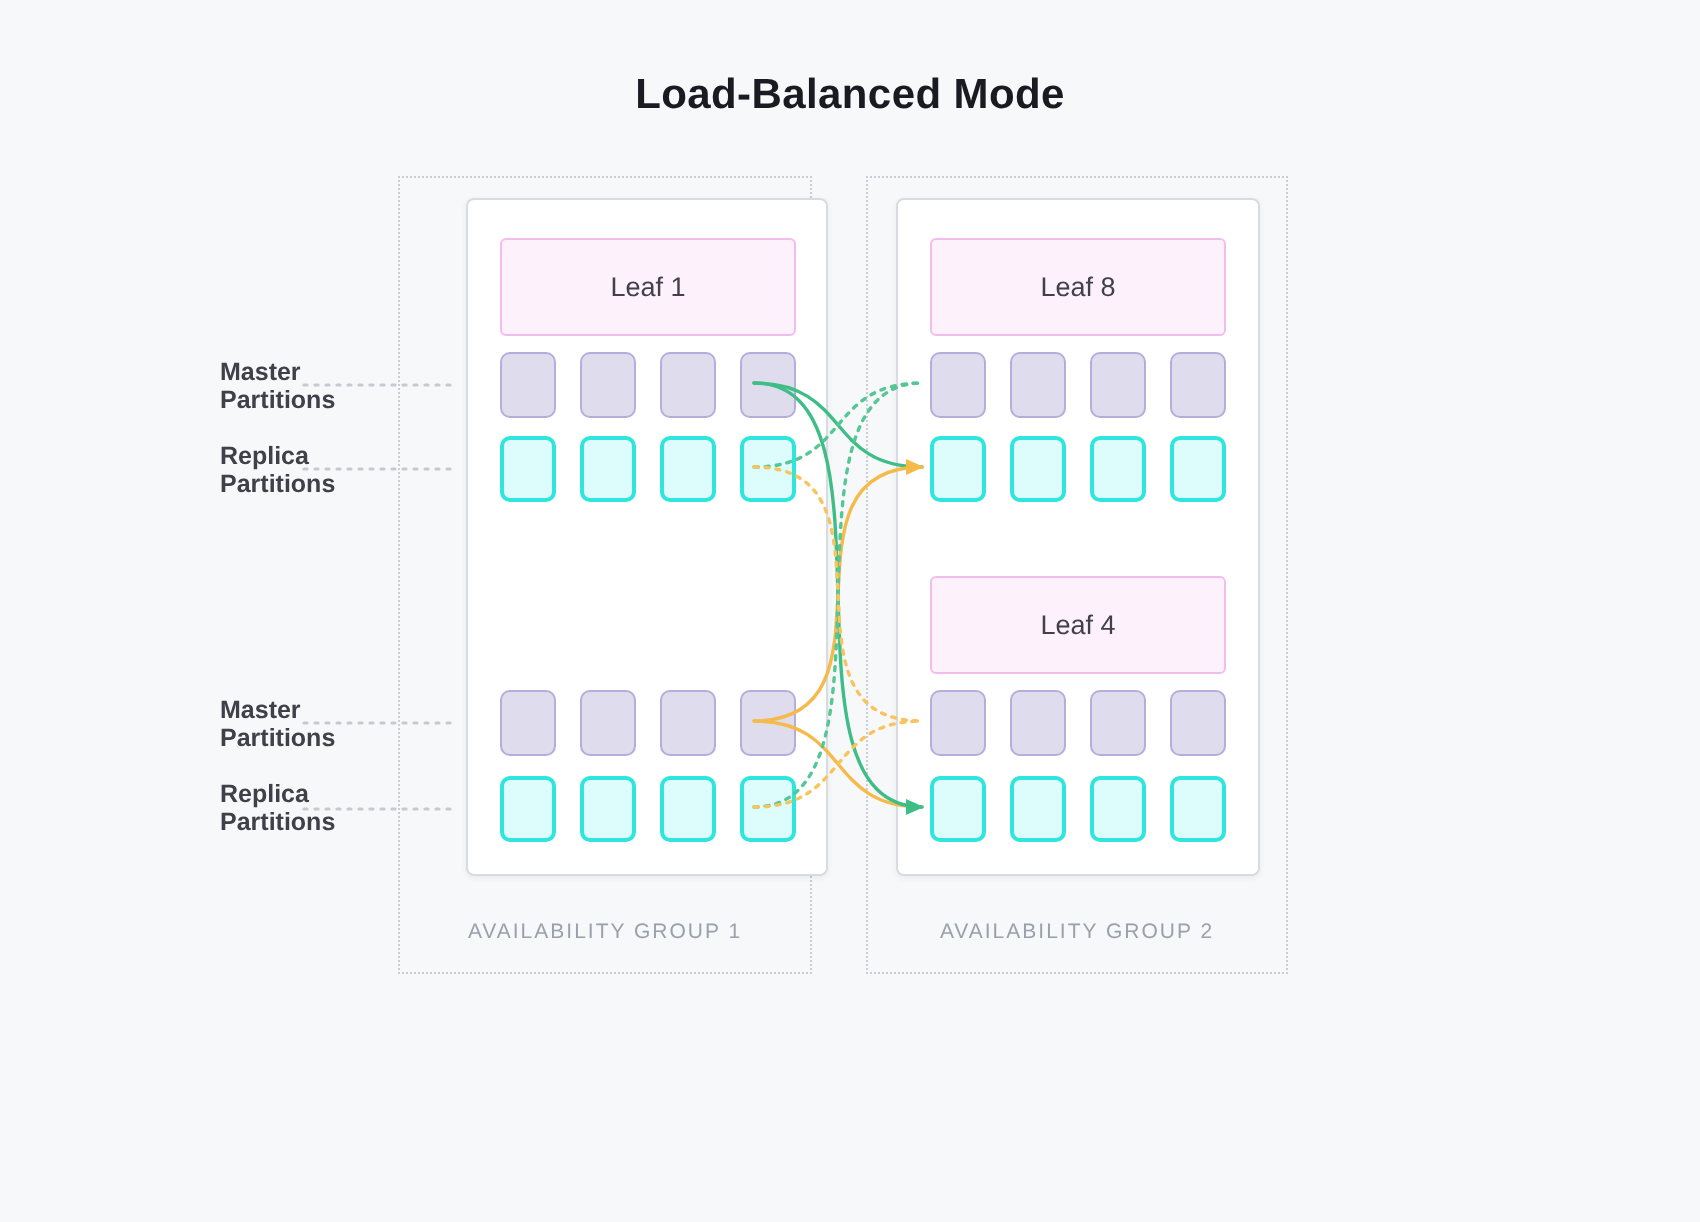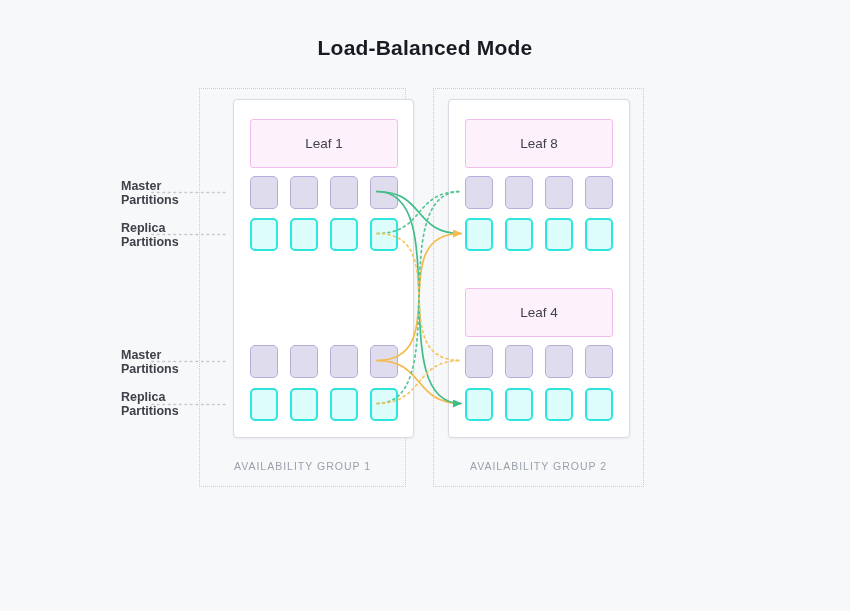--- a/index.html
+++ b/index.html
@@ -31,21 +31,21 @@
 
   .prow{position:absolute;left:16px;display:flex;gap:12px;}
   .row-master-a{top:76px;}
   .row-replica-a{top:118px;}
   .row-master-b{top:245px;}
   .row-replica-b{top:288px;}
   .psq{width:28px;height:33px;border-radius:5px;box-sizing:border-box;}
   .psq.master{background:var(--master-fill);border:1.5px solid var(--master-border);}
   .psq.replica{background:var(--replica-fill);border:2px solid var(--replica-border);}
 
-  .row-label{position:absolute;left:121px;width:72px;
+  .row-label{position:absolute;left:110px;width:72px;
              font-size:12.5px;line-height:14px;font-weight:700;color:#3f4049;}
   .rl-1{top:179px;} .rl-2{top:221px;} .rl-3{top:348px;} .rl-4{top:390px;}
 
   svg.overlay{position:absolute;left:0;top:0;pointer-events:none;}
 </style>
 </head>
 <body>
 
 <div class="canvas">
 

